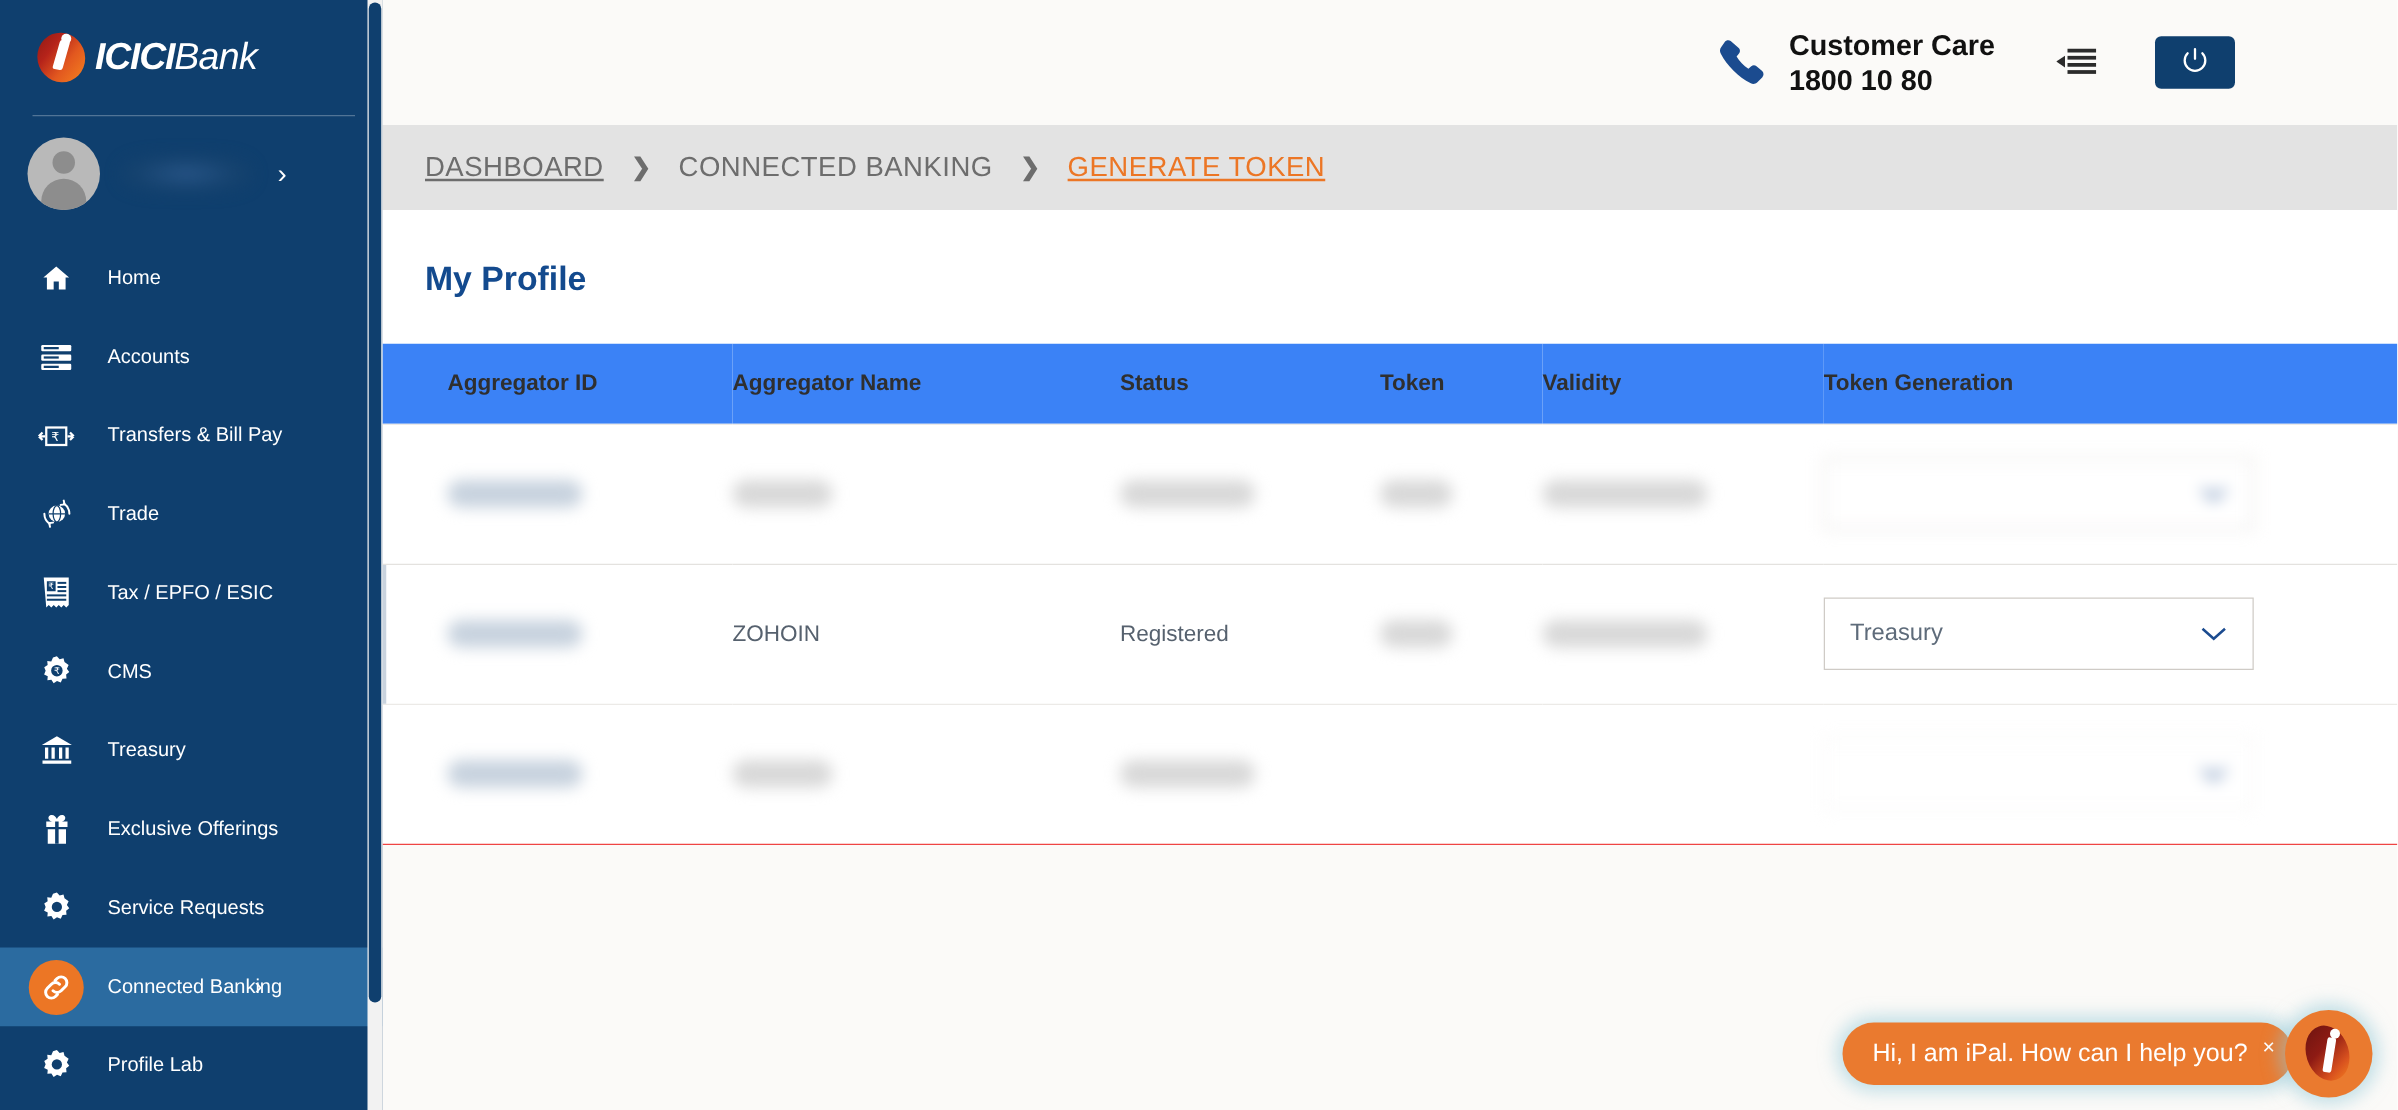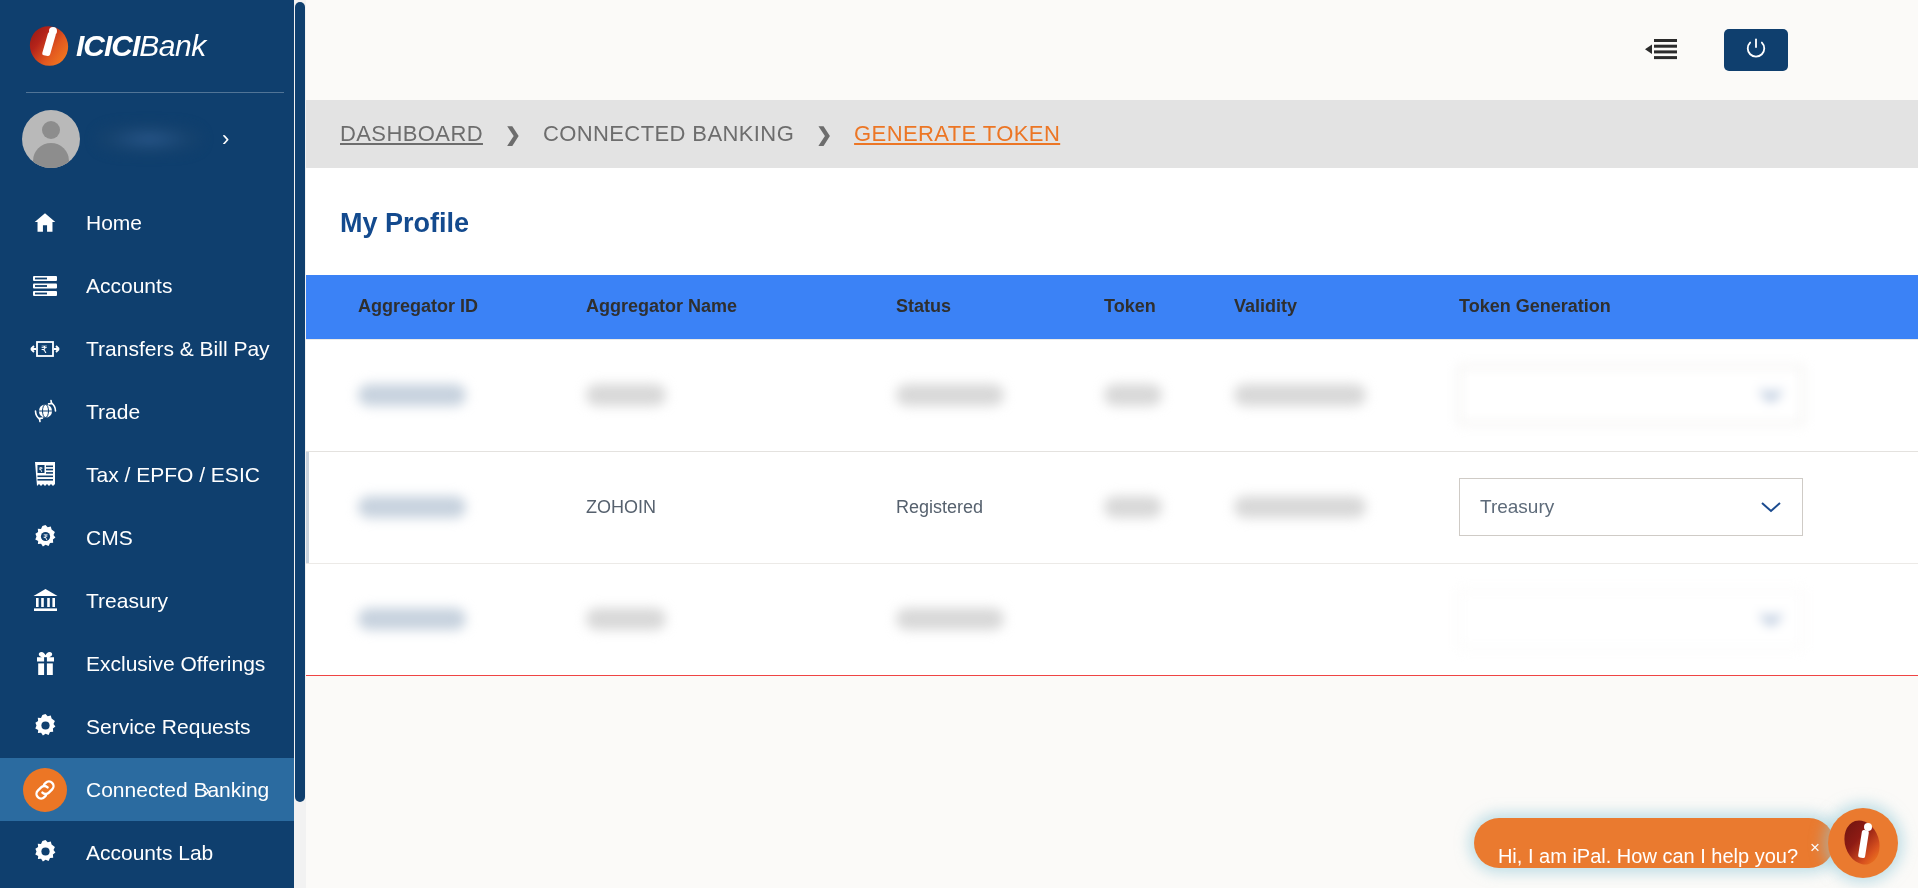--- a/index.html
+++ b/index.html
@@ -93,21 +93,21 @@
     height: 63px; display: flex; align-items: center;
     padding-left: 28px; cursor: pointer; position: relative;
   }
   .nav-item .nav-icon {
     width: 34px; height: 34px; flex: 0 0 34px;
     display: flex; align-items: center; justify-content: center;
     color: #ffffff;
   }
   .nav-item .nav-icon svg { display: block; }
   .nav-label {
-    margin-left: 24px; color: #ffffff; font-size: 21px;
+    margin-left: 24px; color: #ffffff; font-size: 16px;
     white-space: nowrap;
   }
   .nav-item.active {
     background: #2b6ba0;
   }
   .nav-item.active .nav-icon {
     background: #ec7625; border-radius: 50%;
     width: 44px; height: 44px; flex: 0 0 44px;
     margin-left: -5px;
   }
@@ -224,21 +224,21 @@
     background: #c9d3de;
   }
 
   
   .ipal {
     position: absolute; right: 20px; bottom: 10px;
     display: flex; align-items: center;
   }
   .ipal-bubble {
     background: #ea7a2f; border-radius: 26px;
-    height: 50px; display: flex; align-items: flex-end;
+    height: 50px; display: flex; align-items: center;
     padding: 0 14px 0 24px;
     box-shadow: 0 0 14px 5px rgba(145,200,215,0.55);
     cursor: pointer;
   }
   .ipal-text { color: #fff; font-size: 20px; white-space: nowrap; }
   .ipal-close {
     color: #fff; font-size: 17px; margin-left: 12px; margin-bottom: 12px;
     cursor: pointer; line-height: 1;
   }
   .ipal-circle {
@@ -411,34 +411,45 @@
           <span class="nav-arrow">›</span>
         </div>
 
         <div class="nav-item">
           <span class="nav-icon">
             <svg width="27" height="27" viewBox="0 0 27 27" fill="#fff">
               <path d="M13.5 1l2.2 2.3 3.1-.8.8 3.1L22.9 8l-1.4 2.9 1.9 2.6-2.5 2 .3 3.2-3.2.3-1.4 2.9-3-1.2-2.7 1.8-1.8-2.7-3.2.3.3-3.2-2.9-1.4 1.2-3L3.4 9.8l2.7-1.8L5.8 4.8l3.2.3L10.4 2z"></path>
               <circle cx="13.5" cy="12.5" r="4.1" fill="#0f3f6e"></circle>
             </svg>
           </span>
-          <span class="nav-label">Accounts Lab</span>
+          <span class="nav-label">Profile Lab</span>
         </div>
 
       </nav>
     </div>
 
     <div class="sb-track">
       <div class="sb-thumb"></div>
     </div>
   </aside>
 
   <section class="main">
 
     <header class="topbar">
+      <div class="cc-block">
+        <span class="phone-icon">
+          <svg width="42" height="42" viewBox="0 0 24 24" fill="#1b4b8f">
+            <path d="M6.6 2.2c-.9-.6-2.1-.4-2.8.5L2.3 4.9c-.7.9-.8 2.1-.2 3.1C4.9 13.4 10 18.6 15.8 21.5c1 .5 2.2.3 3-.5l2.2-2.2c.8-.8.8-2.1 0-2.9l-2.6-2.2c-.7-.6-1.7-.6-2.4 0l-1.3 1.1c-2.2-1.4-4.1-3.3-5.4-5.6l1.1-1.3c.6-.7.6-1.7 0-2.4L6.6 2.2z"></path>
+          </svg>
+        </span>
+        <div class="cc-text">
+          <div class="cc-title">Customer Care</div>
+          <div class="cc-num">1800 10 80</div>
+        </div>
+      </div>
 
       <div class="collapse-btn">
         <svg width="32" height="26" viewBox="0 0 32 26" fill="#2b2b2b">
           <rect x="9" y="2" width="23" height="3"></rect>
           <rect x="9" y="7.7" width="23" height="3"></rect>
           <rect x="9" y="13.4" width="23" height="3"></rect>
           <rect x="9" y="19.1" width="23" height="3"></rect>
           <path d="M7 7.5 0 12.2l7 4.7z"></path>
         </svg>
       </div>

